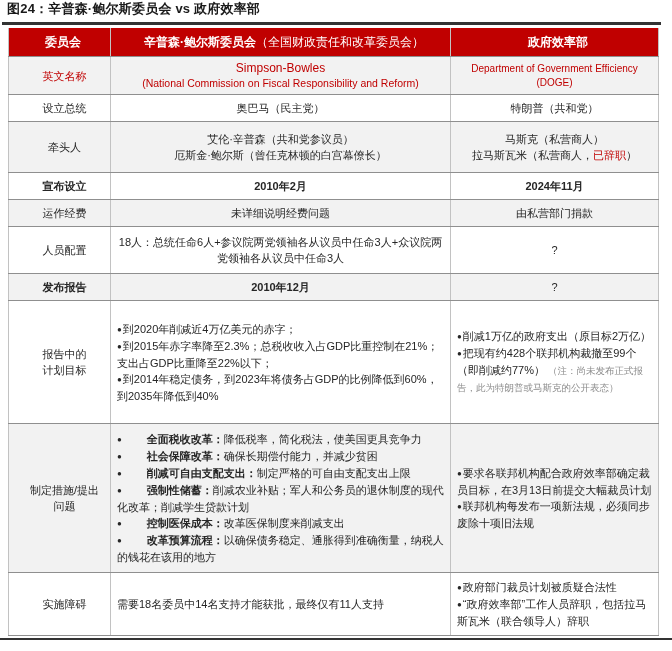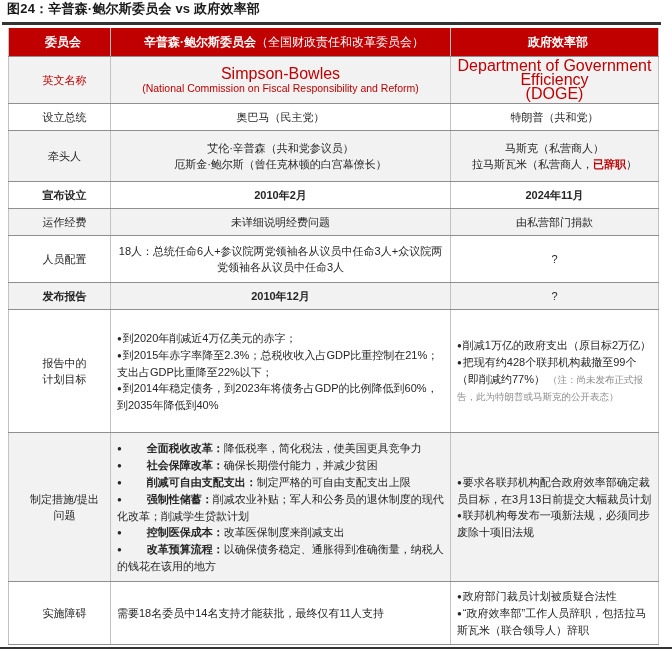--- a/index.html
+++ b/index.html
@@ -10,28 +10,28 @@
   table{border-collapse:collapse;table-layout:fixed;width:650px;margin:3px 0 0 8px;font-size:11px;}
   col.c1{width:102px;} col.c2{width:340px;} col.c3{width:208px;}
   td{border-top:1px solid #8f8f8f;border-bottom:1px solid #8f8f8f;border-left:1px solid #c2c2c2;border-right:1px solid #c2c2c2;vertical-align:middle;padding:2px 6px;line-height:16px;}
   tr.header td{background:#C00000;color:#ffffff;font-weight:bold;text-align:center;font-size:12px;height:24px;border-top:none;padding-left:13px;}
   tr.gray td{background:#F2F2F2;}
   .c{text-align:center;}
   .lbl{text-align:center;padding-left:16px;}
   .red-text{color:#C00000;}
   .bold{font-weight:bold;margin-left:24px;}
   .hn{font-weight:normal;}
-  .en-main{font-size:16px;line-height:15px;}
+  .en-main{font-size:12px;line-height:15px;}
   .en-sub{font-size:10.5px;line-height:14px;}
-  .en-doge{font-size:16px;line-height:14px;}
+  .en-doge{font-size:10px;line-height:14px;}
   .bullets{text-align:left;}
   .bullets .line{margin:0;}
   .bullet-mark{font-size:8px;vertical-align:1px;margin-right:1px;}
   .note{color:#8c8c8c;font-size:9.5px;}
-  .hl{color:#C00000;font-weight:bold;}
+  .hl{color:#C00000;font-weight:normal;}
   .h22{height:22px;} .h33{height:33px;} .h46{height:46px;} .h42{height:42px;}
   .h118{height:118px;} .h144{height:144px;} .h58{height:58px;}
 </style>
 </head>
 <body>
 
 <div class="page">
 
   <div class="title">图24：辛普森·鲍尔斯委员会 vs 政府效率部</div>
   <div class="rule-top"></div>

